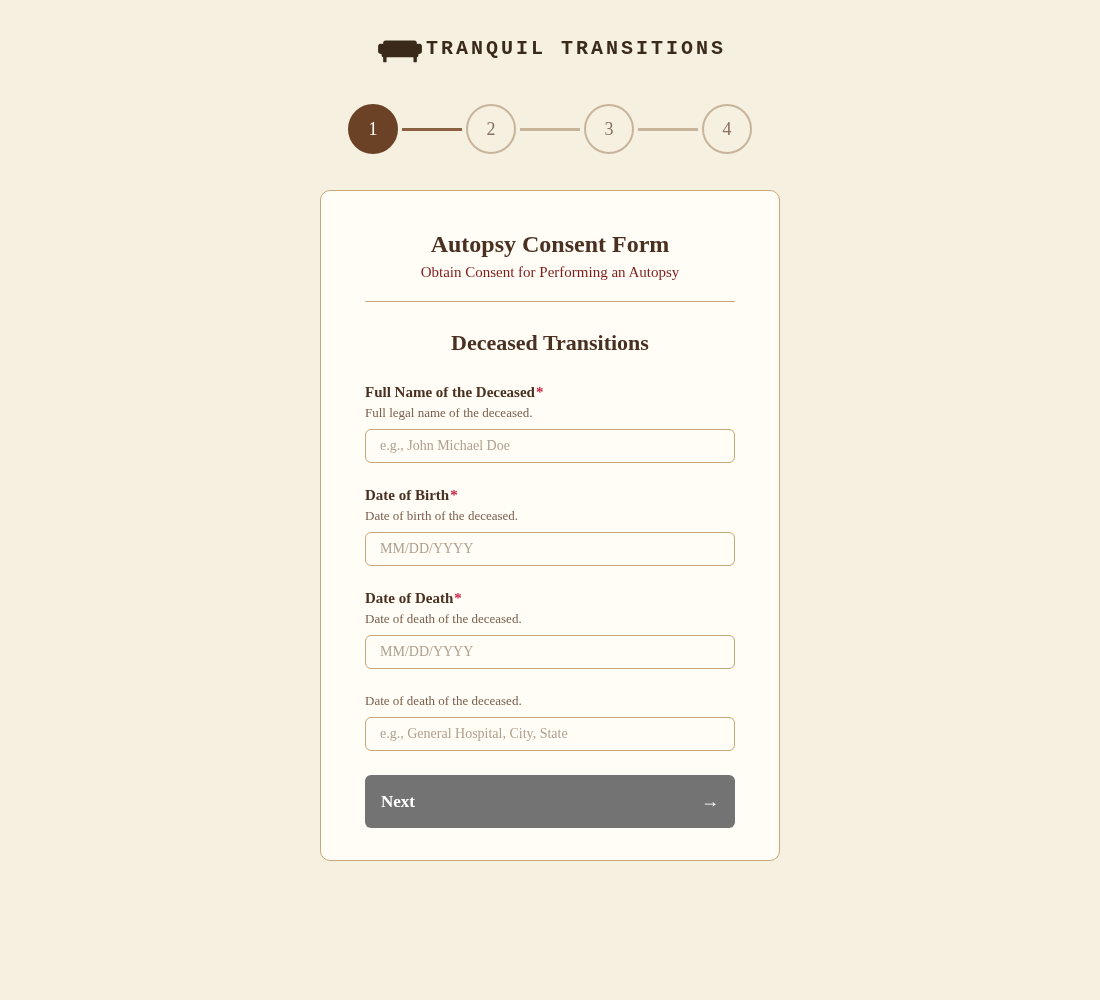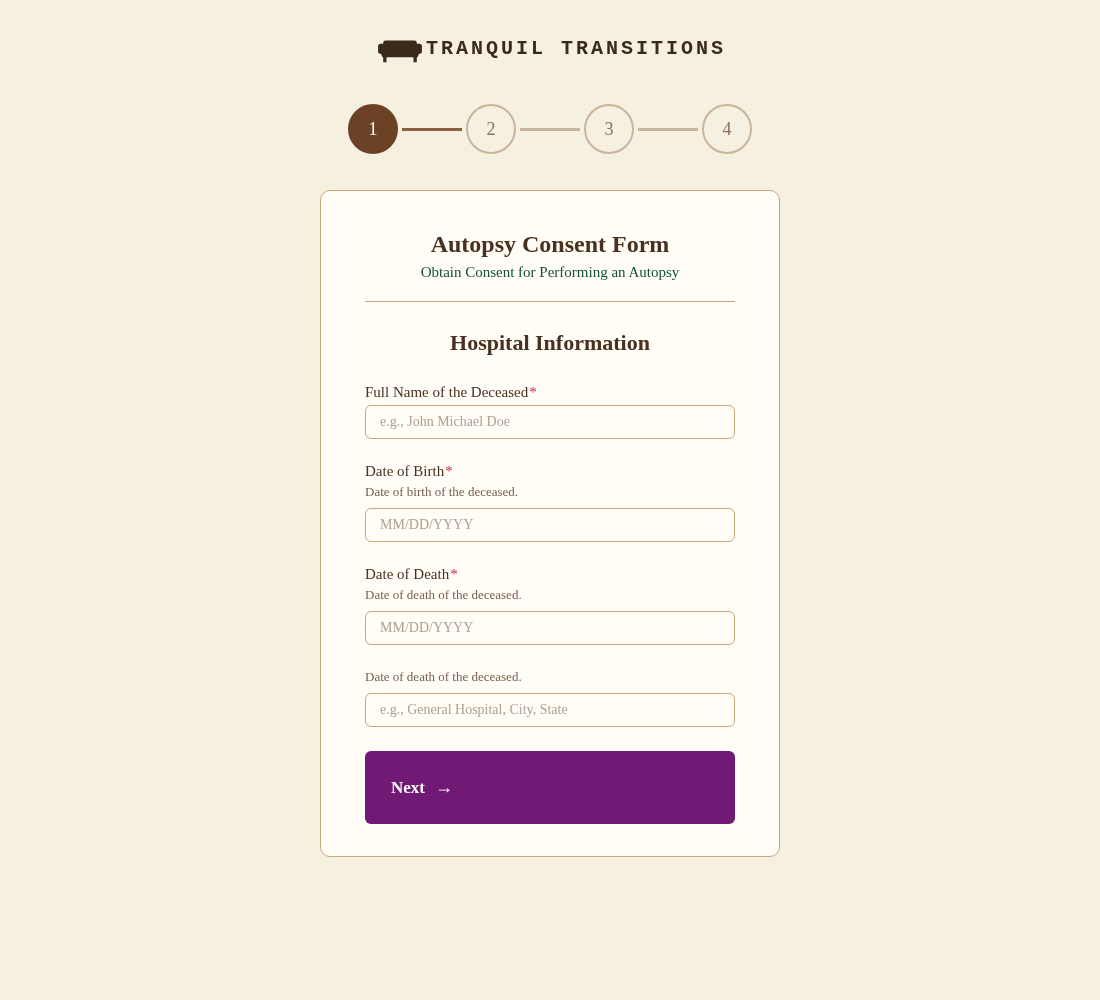--- a/index.html
+++ b/index.html
@@ -94,21 +94,21 @@
       text-align: center;
       font-size: 24px;
       font-weight: bold;
       color: #4a3020;
       margin-bottom: 6px;
     }
 
     .form-subtitle {
       text-align: center;
       font-size: 15px;
-      color: #14532d;
+      color: #7f1d1d;
       margin-bottom: 20px;
     }
 
     .form-divider {
       border: none;
       border-top: 1px solid #c8a87a;
       margin-bottom: 28px;
     }
 
     .section-title {
@@ -118,21 +118,21 @@
       color: #4a3020;
       margin-bottom: 28px;
     }
 
     .field-group {
       margin-bottom: 24px;
     }
 
     .field-label {
       font-size: 15px;
-      font-weight: normal;
+      font-weight: bold;
       color: #4a3020;
       margin-bottom: 4px;
       display: block;
     }
 
     .field-required {
       color: #cc2244;
       margin-left: 1px;
     }
 
@@ -156,25 +156,25 @@
     }
 
     .field-input::placeholder {
       color: #b0a090;
     }
 
     
     .next-button {
       display: flex;
       align-items: center;
-      justify-content: flex-start;
+      justify-content: space-between;
       gap: 10px;
       width: 100%;
-      padding: 26px;
-      background: #701a75;
+      padding: 16px;
+      background: #737373;
       color: #fff;
       border: none;
       border-radius: 6px;
       font-size: 17px;
       font-weight: bold;
       cursor: pointer;
       font-family: Georgia, serif;
       margin-top: 8px;
     }
 
@@ -219,26 +219,27 @@
   <div class="step-line"></div>
   <div class="step-circle">
     <span>4</span>
   </div>
 </div>
 
 <div class="form-card">
   <h1 class="form-title">Autopsy Consent Form</h1>
   <p class="form-subtitle">Obtain Consent for Performing an Autopsy</p>
   <hr class="form-divider">
-  <h2 class="section-title">Hospital Information</h2>
+  <h2 class="section-title">Deceased Transitions</h2>
 
   <div class="field-group">
     <label class="field-label">
       <span>Full Name of the Deceased</span><span class="field-required">*</span>
     </label>
+    <span class="field-hint">Full legal name of the deceased.</span>
     <input class="field-input" type="text" placeholder="e.g., John Michael Doe" style="">
   </div>
 
   <div class="field-group">
     <label class="field-label">
       <span>Date of Birth</span><span class="field-required">*</span>
     </label>
     <span class="field-hint">Date of birth of the deceased.</span>
     <input class="field-input" type="text" placeholder="MM/DD/YYYY" style="">
   </div>

